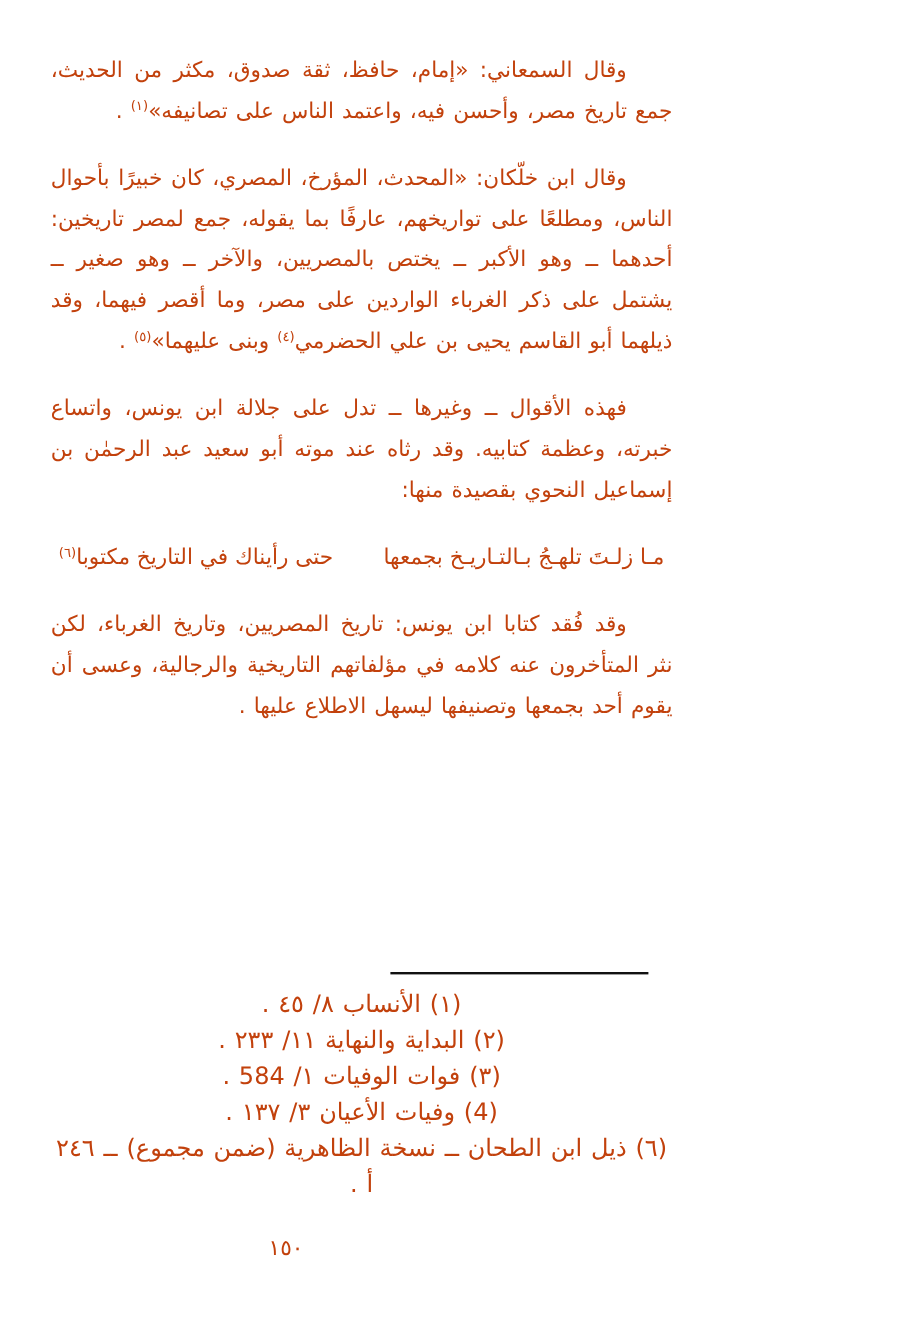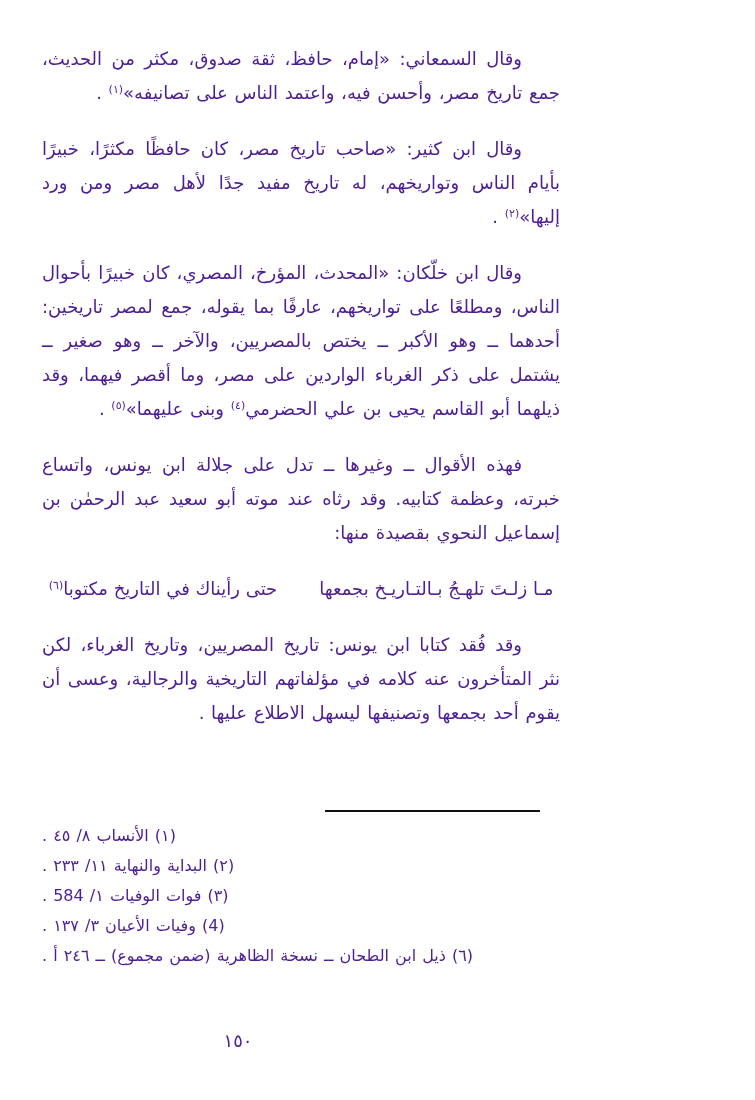--- a/index.html
+++ b/index.html
@@ -5,21 +5,21 @@
   html, body { margin: 0; padding: 0; }
   body {
     width: 755px; height: 1100px;
     background: #ffffff;
     font-family: "DejaVu Sans", sans-serif;
   }
   .page {
     position: relative;
     width: 600px; height: 1100px;
     background: #ffffff;
-    color: #4c1d95;
+    color: #c2410c;
     direction: rtl;
     padding: 42px 40px 0 42px;
     box-sizing: border-box;
     overflow: hidden;
   }
   .para {
     font-size: 18px;
     line-height: 34px;
     text-align: justify;
     text-indent: 38px;
@@ -47,43 +47,42 @@
     right: 40px;
     left: 42px;
   }
   .fn-sep {
     width: 215px;
     height: 0;
     border-top: 2px solid #111111;
     margin: 0 20px 9px 0;
   }
   .footnote {
-    font-size: 16px;
+    font-size: 20px;
     line-height: 30px;
-    text-align: left;
+    text-align: center;
     margin: 0;
     word-spacing: 1px;
   }
   .page-number {
     position: absolute;
     top: 1030px;
     left: 0; right: 0;
     text-align: center;
     font-size: 18px;
     transform: translateX(-62px);
   }
 </style>
 </head>
 <body>
 
 <div class="page" lang="ar">
 
   <p class="para"><span>وقال السمعاني: «إمام، حافظ، ثقة صدوق، مكثر من الحديث، جمع تاريخ مصر، وأحسن فيه، واعتمد الناس على تصانيفه»</span><sup class="fn-ref">(١)</sup><span> .</span></p>
 
-  <p class="para"><span>وقال ابن كثير: «صاحب تاريخ مصر، كان حافظًا مكثرًا، خبيرًا بأيام الناس وتواريخهم، له تاريخ مفيد جدًا لأهل مصر ومن ورد إليها»</span><sup class="fn-ref">(٢)</sup><span> .</span></p>
 
 
   <p class="para"><span>وقال ابن خلّكان: «المحدث، المؤرخ، المصري، كان خبيرًا بأحوال الناس، ومطلعًا على تواريخهم، عارفًا بما يقوله، جمع لمصر تاريخين: أحدهما ــ وهو الأكبر ــ يختص بالمصريين، والآخر ــ وهو صغير ــ يشتمل على ذكر الغرباء الواردين على مصر، وما أقصر فيهما، وقد ذيلهما أبو القاسم يحيى بن علي الحضرمي</span><sup class="fn-ref">(٤)</sup><span> وبنى عليهما»</span><sup class="fn-ref">(٥)</sup><span> .</span></p>
 
   <p class="para"><span>فهذه الأقوال ــ وغيرها ــ تدل على جلالة ابن يونس، واتساع خبرته، وعظمة كتابيه. وقد رثاه عند موته أبو سعيد عبد الرحمٰن بن إسماعيل النحوي بقصيدة منها:</span></p>
 
   <div class="verse-row">
     <span>مـا زلـتَ تلهـجُ بـالتـاريـخ بجمعها</span>
     <span><span>حتى رأيناك في التاريخ مكتوبا</span><sup class="fn-ref">(٦)</sup></span>
   </div>

